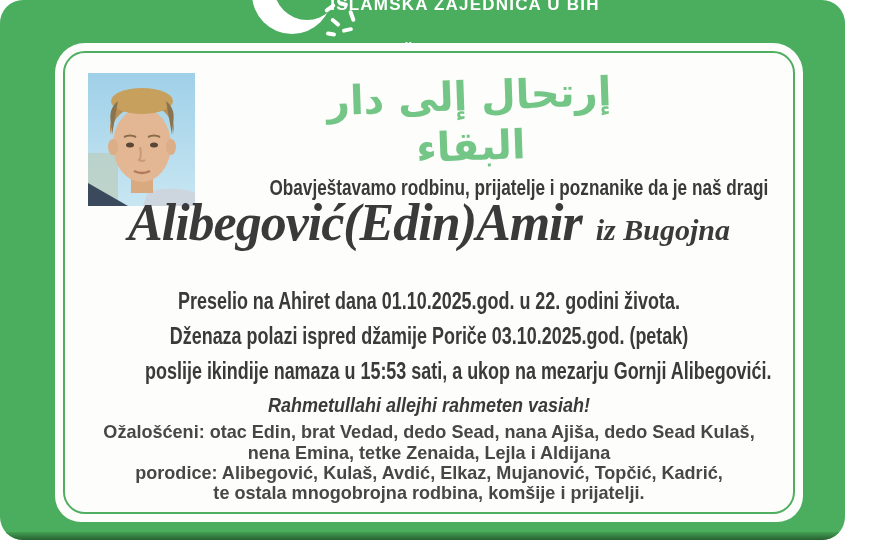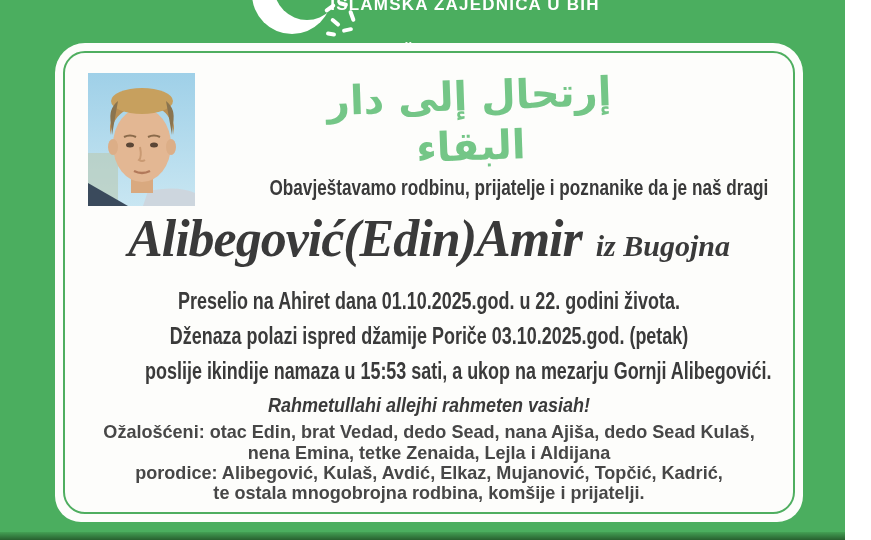--- a/index.html
+++ b/index.html
@@ -2,20 +2,21 @@
 <html style="--green-bg: #4bae5f; --card-bg: #fdfdfb; --inner-line: #4fae60; --header-text: #ffffff; --calligraphy-green: #74c687; --text-dark: #3a3a3a; --text-gray: #474747;"><head>
 <meta charset="utf-8">
 <style>
   html,body { margin:0; padding:0; }
   .page {
     position:relative;
     width:845px; height:540px;
     background: var(--green-bg, #4bae5f);
     overflow:hidden;
     font-family:"Liberation Sans", sans-serif;
+    border-radius:23px;
   }
   
   .logo-wrap { position:absolute; left:250px; top:0; width:112px; height:54px; }
   .org-lines {
     position:absolute; left:300px; top:-5px; width:330px;
     text-align:center; color:var(--header-text,#ffffff);
     font-weight:bold; letter-spacing:1.2px;
   }
   .org1 { font-size:17px; line-height:19px; }
   .org2 { font-size:17px; line-height:20px;margin-top:28px; }
@@ -47,21 +48,21 @@
   .line {
     position:absolute; left:10px; right:10px;
     text-align:center; font-weight:bold;
     color:var(--text-dark,#3a3a3a);
     white-space:nowrap;
   }
   .cond78 { transform:scaleX(0.78); transform-origin:center; }
   .cond90 { transform:scaleX(0.90); transform-origin:center; }
   .cond95 { transform:scaleX(0.95); transform-origin:center; }
   .intro      { left:150px; right:12px; top:132px; font-size:22px; }
-  .name-line  { top:166px; font-family:"Liberation Serif", serif; font-style:italic; }
+  .name-line  { top:150px; font-family:"Liberation Serif", serif; font-style:italic; }
   .name       { font-size:52px; letter-spacing:-1px; }
   .name-suffix{ font-size:30px; margin-left:10px; }
   .death-info { top:245px; font-size:23px; }
   .funeral1   { top:280px; font-size:23px; }
   .funeral2   { top:315px; font-size:23px; }
   .prayer     { top:351px; font-size:20px; font-style:italic; }
   .mourn      { font-size:19px; color:var(--text-gray,#474747); }
   .m1 { top:378px; } .m2 { top:399px; } .m3 { top:419px; } .m4 { top:439px; }
   .bottom-strip {
     position:absolute; left:0; right:0; bottom:0; height:8px;

